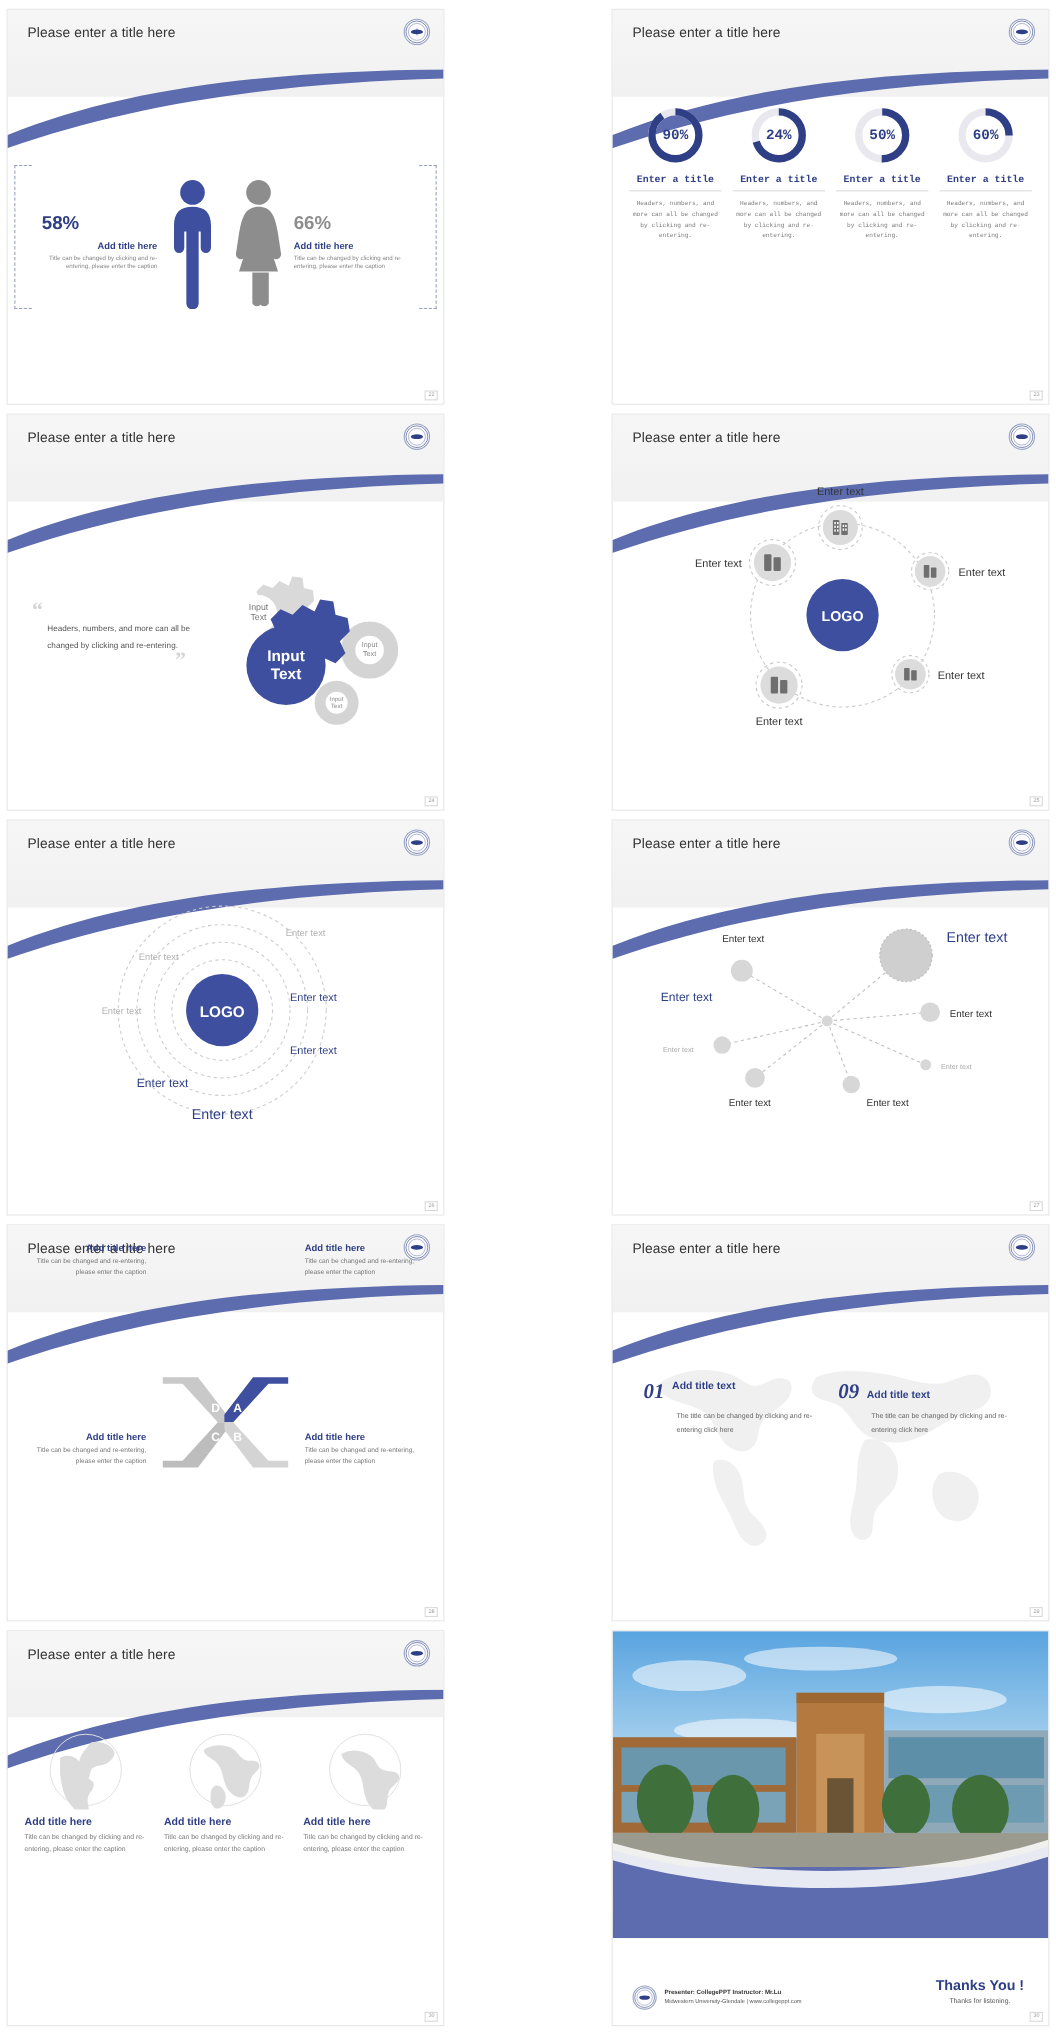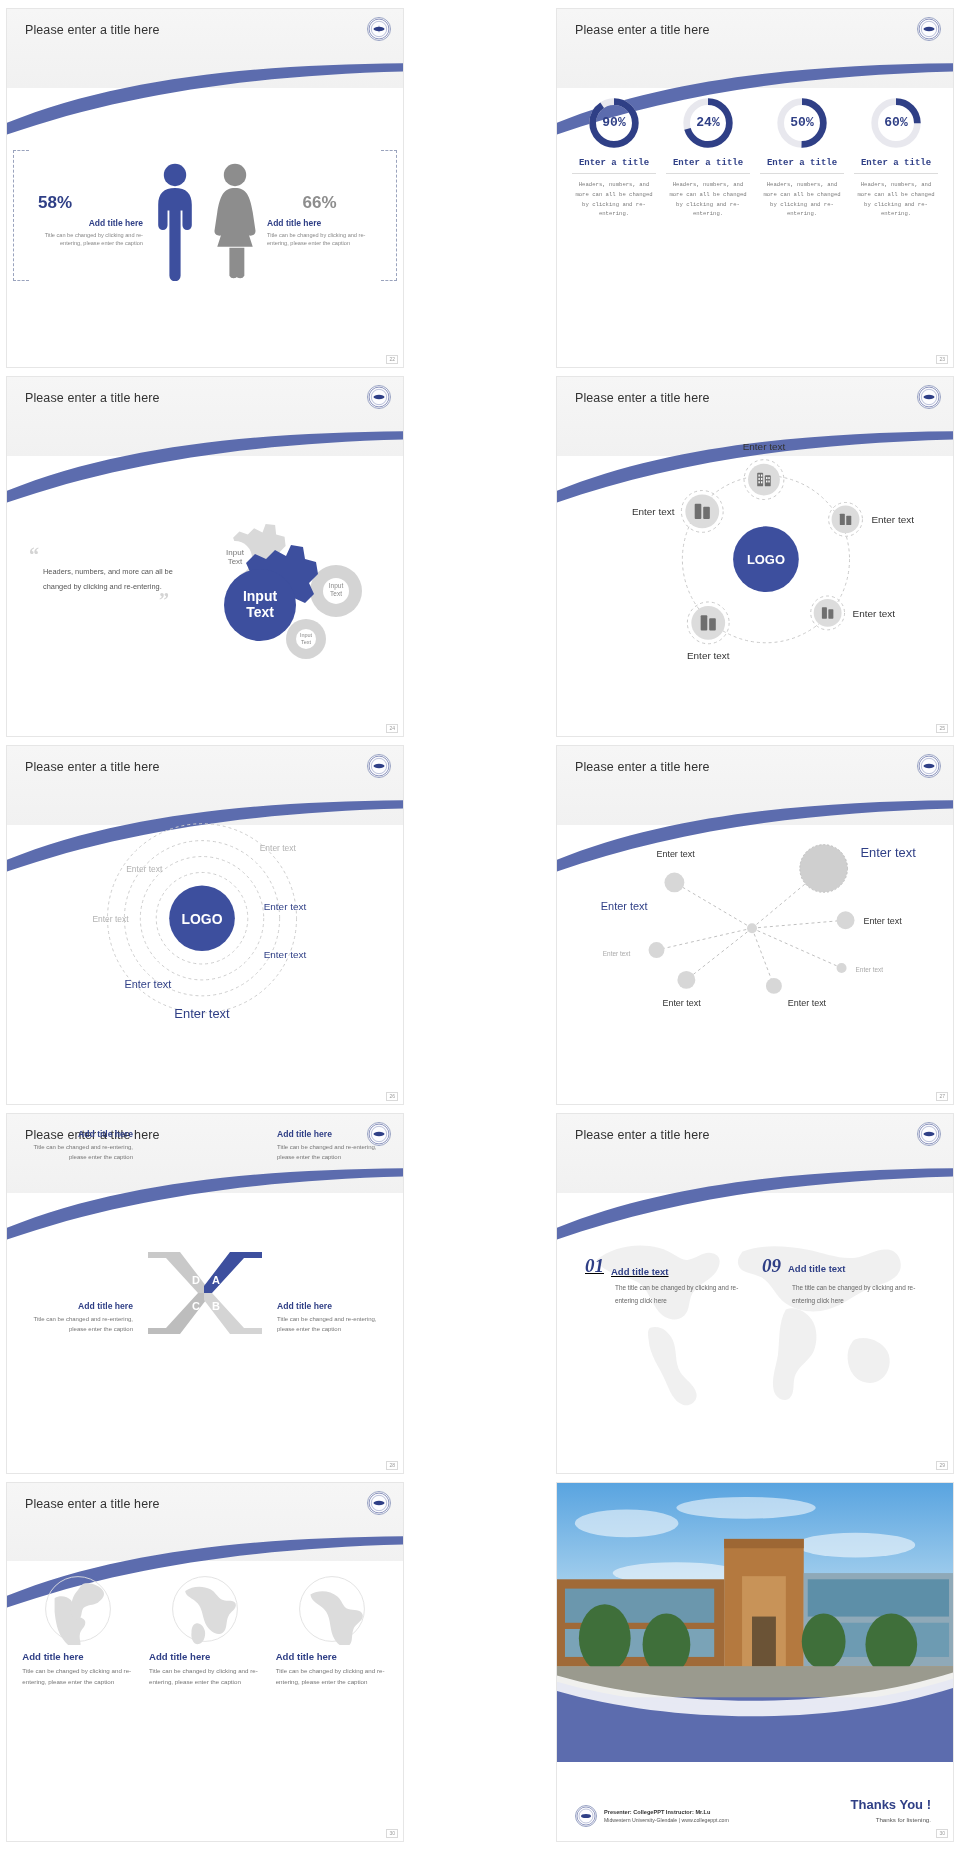--- a/index.html
+++ b/index.html
@@ -26,21 +26,21 @@
   .pgnum { position:absolute; right:5px; bottom:3px; font-size:5px;
     color:#9a9a9a; border:1px solid #d9d9d9; padding:1px 2px; line-height:1; }
 
   .body { position:absolute; left:0; right:0; top:24%; bottom:6%; }
 
   
   .ppl { display:flex; align-items:center; justify-content:center; height:100%; gap:4px; }
   .pblk { width:105px; }
   .pblk.r { text-align:left; }
   .pct { font-size:17px; font-weight:bold; color:#2f3f86; }
-  .pct.g { color:#8d8d8d; text-align:center; }
+  .pct.g { color:#8d8d8d; text-align:left; }
   .ptit { font-size:8.5px; font-weight:bold; color:#2f3f86; margin-top:5px; }
   .ptxt { font-size:5.6px; color:#888; line-height:1.55; margin-top:3px; }
   .pblk.l .ptit,.pblk.l .ptxt{ text-align:right; }
   .figw { width:56px; }
   .figw svg{ width:100%; display:block; }
   .dashbox{ position:absolute; border:1px dashed #9aa3bd; }
 
   
   .donuts{ display:flex; justify-content:space-around; height:100%; padding:0 10px; }
   .don{ width:84px; text-align:center;font-family:Liberation Mono, monospace; }
@@ -93,21 +93,21 @@
   .photo svg{ position:absolute; inset:0; width:100%; height:100%; }
   .thanksbar{ position:absolute; left:0; right:0; bottom:0; height:22%;
     background:#ffffff; }
   .tfoot{ position:absolute; left:18px; bottom:14px; display:flex;
     align-items:center; gap:7px; }
   .tfoot .seal2{ width:22px;height:22px;border-radius:50%;
     border:1px solid #9aa4c4;background:#fbfbfd; }
   .tfoot .seal2 svg{ width:100%;height:100%; }
   .fl1{ font-size:5.6px; color:#333; font-weight:bold; }
   .fl2{ font-size:5.2px; color:#555; margin-top:2px; }
-  .thx{ position:absolute; right:22px; bottom:18px; text-align:right; }
+  .thx{ position:absolute; right:22px; bottom:18px; text-align:center; }
   .thx1{ font-size:13px; font-weight:bold; color:#2f3f86; }
   .thx2{ font-size:6.2px; color:#555; margin-top:4px; }
 </style>
 </head>
 <body>
 
 <div class="grid">
 
   <div class="slide left">
     <div class="hdr"></div>
@@ -506,21 +506,21 @@
           <g fill="#e4e4e4">
             <path d="M40 60c14-12 40-18 62-12 16 4 22 14 30 12 10-2 16-10 26-6 8 3 6 12 2 18-6 9-18 12-24 22-4 7-2 16-8 22-7 7-18 4-24-2-10-10-12-26-24-32-14-7-34-8-40-22z"></path>
             <path d="M96 128c8-2 16 4 20 12 5 10 2 24 8 33 5 8 14 12 16 21 2 8-6 14-13 12-10-3-14-15-18-24-6-14-16-26-17-42-1-6-1-12 4-12z"></path>
             <path d="M186 52c20-8 44-6 66-2 16 3 32 10 48 8 12-2 22-10 34-8 10 2 14 14 10 22-5 10-18 12-28 16-16 6-28 18-44 22-14 4-30 2-42-6-10-7-14-20-24-26-9-5-22-4-24-14-1-7 4-10 4-12z"></path>
             <path d="M230 110c10-4 20 2 26 10 6 9 6 22 2 32-4 9-14 14-18 23-4 8 0 18-6 24-6 5-14 0-16-7-3-12 2-24 4-36 2-15 0-32 8-46z"></path>
             <path d="M300 140c12-4 26 2 32 12 5 9 2 22-6 28-9 7-22 4-28-4-7-9-8-24-2-32 1-2 2-3 4-4z"></path>
           </g>
         </svg>
       </div>
       <div class="numblk" style="left:28px;width:160px;">
-        <div style="display:flex;align-items:flex-end;gap:7px;text-decoration:underline;">
+        <div style="display:flex;align-items:flex-start;gap:7px;">
           <div class="bignum">01</div>
           <div class="ntit">Add title text</div>
         </div>
         <div class="ntxt" style="margin-left:30px;">The title can be changed by clicking and re-entering click here</div>
       </div>
       <div class="numblk" style="left:205px;width:160px;">
         <div style="display:flex;align-items:baseline;gap:7px;">
           <div class="bignum">09</div>
           <div class="ntit">Add title text</div>
         </div>

